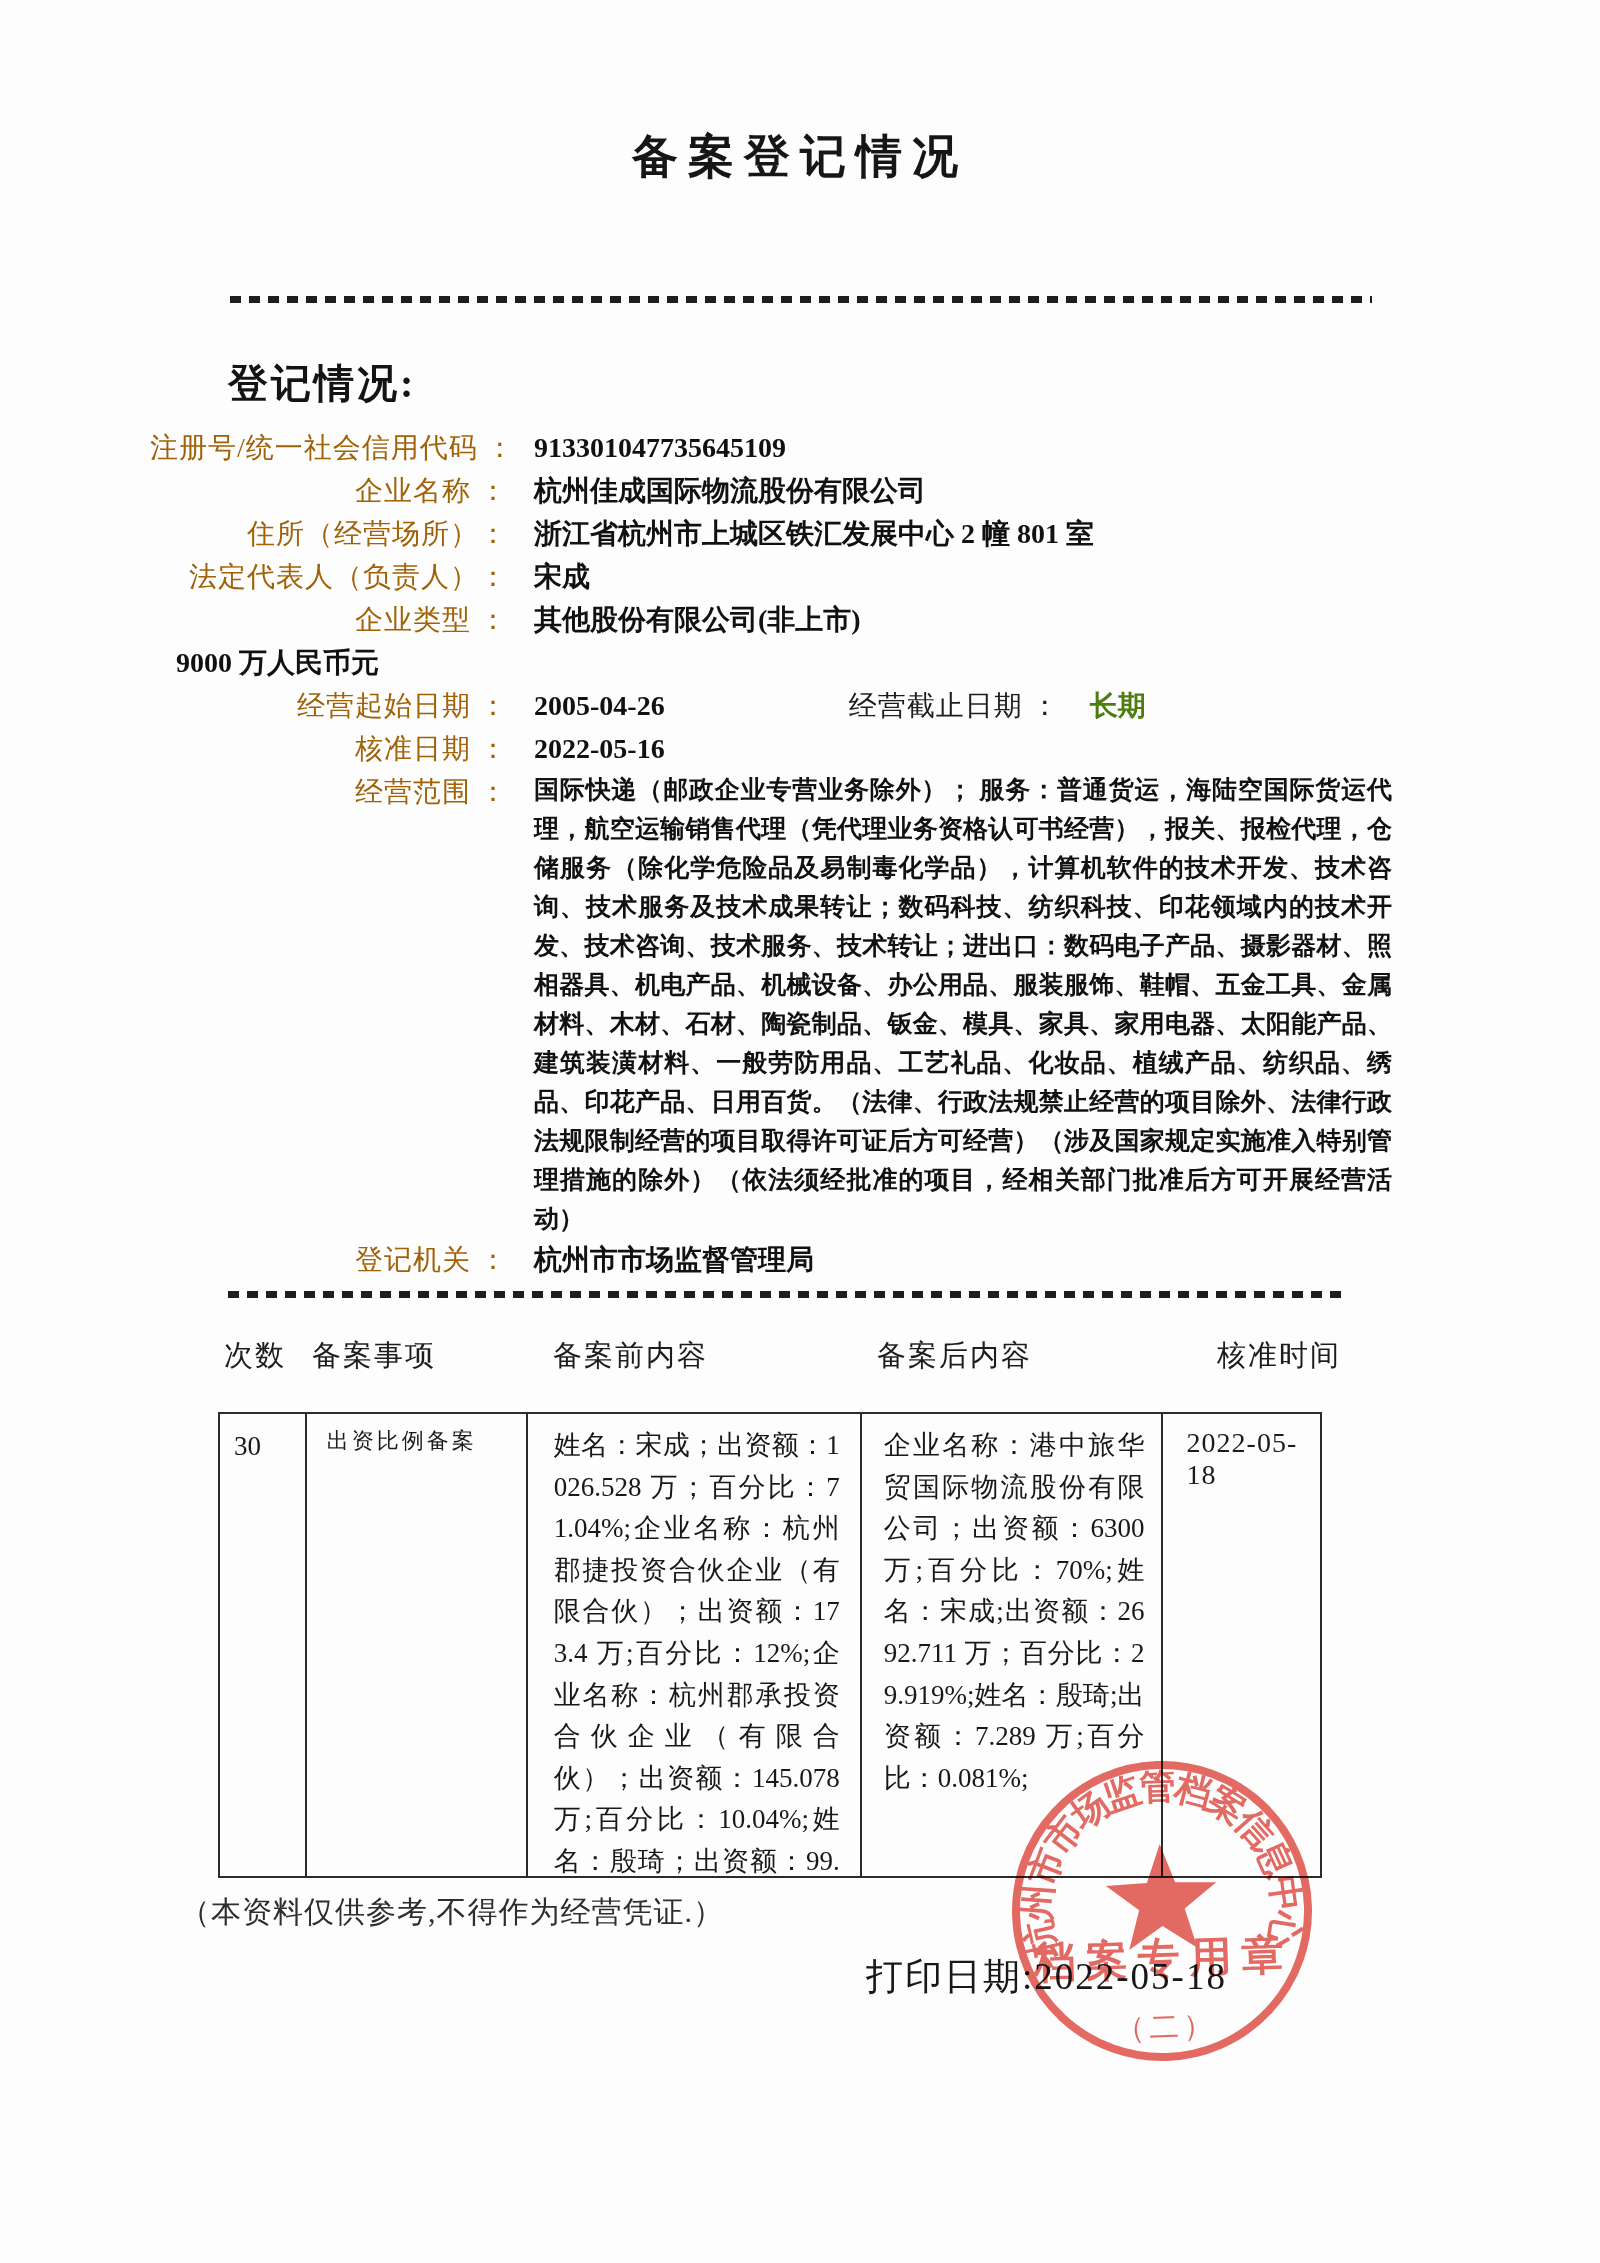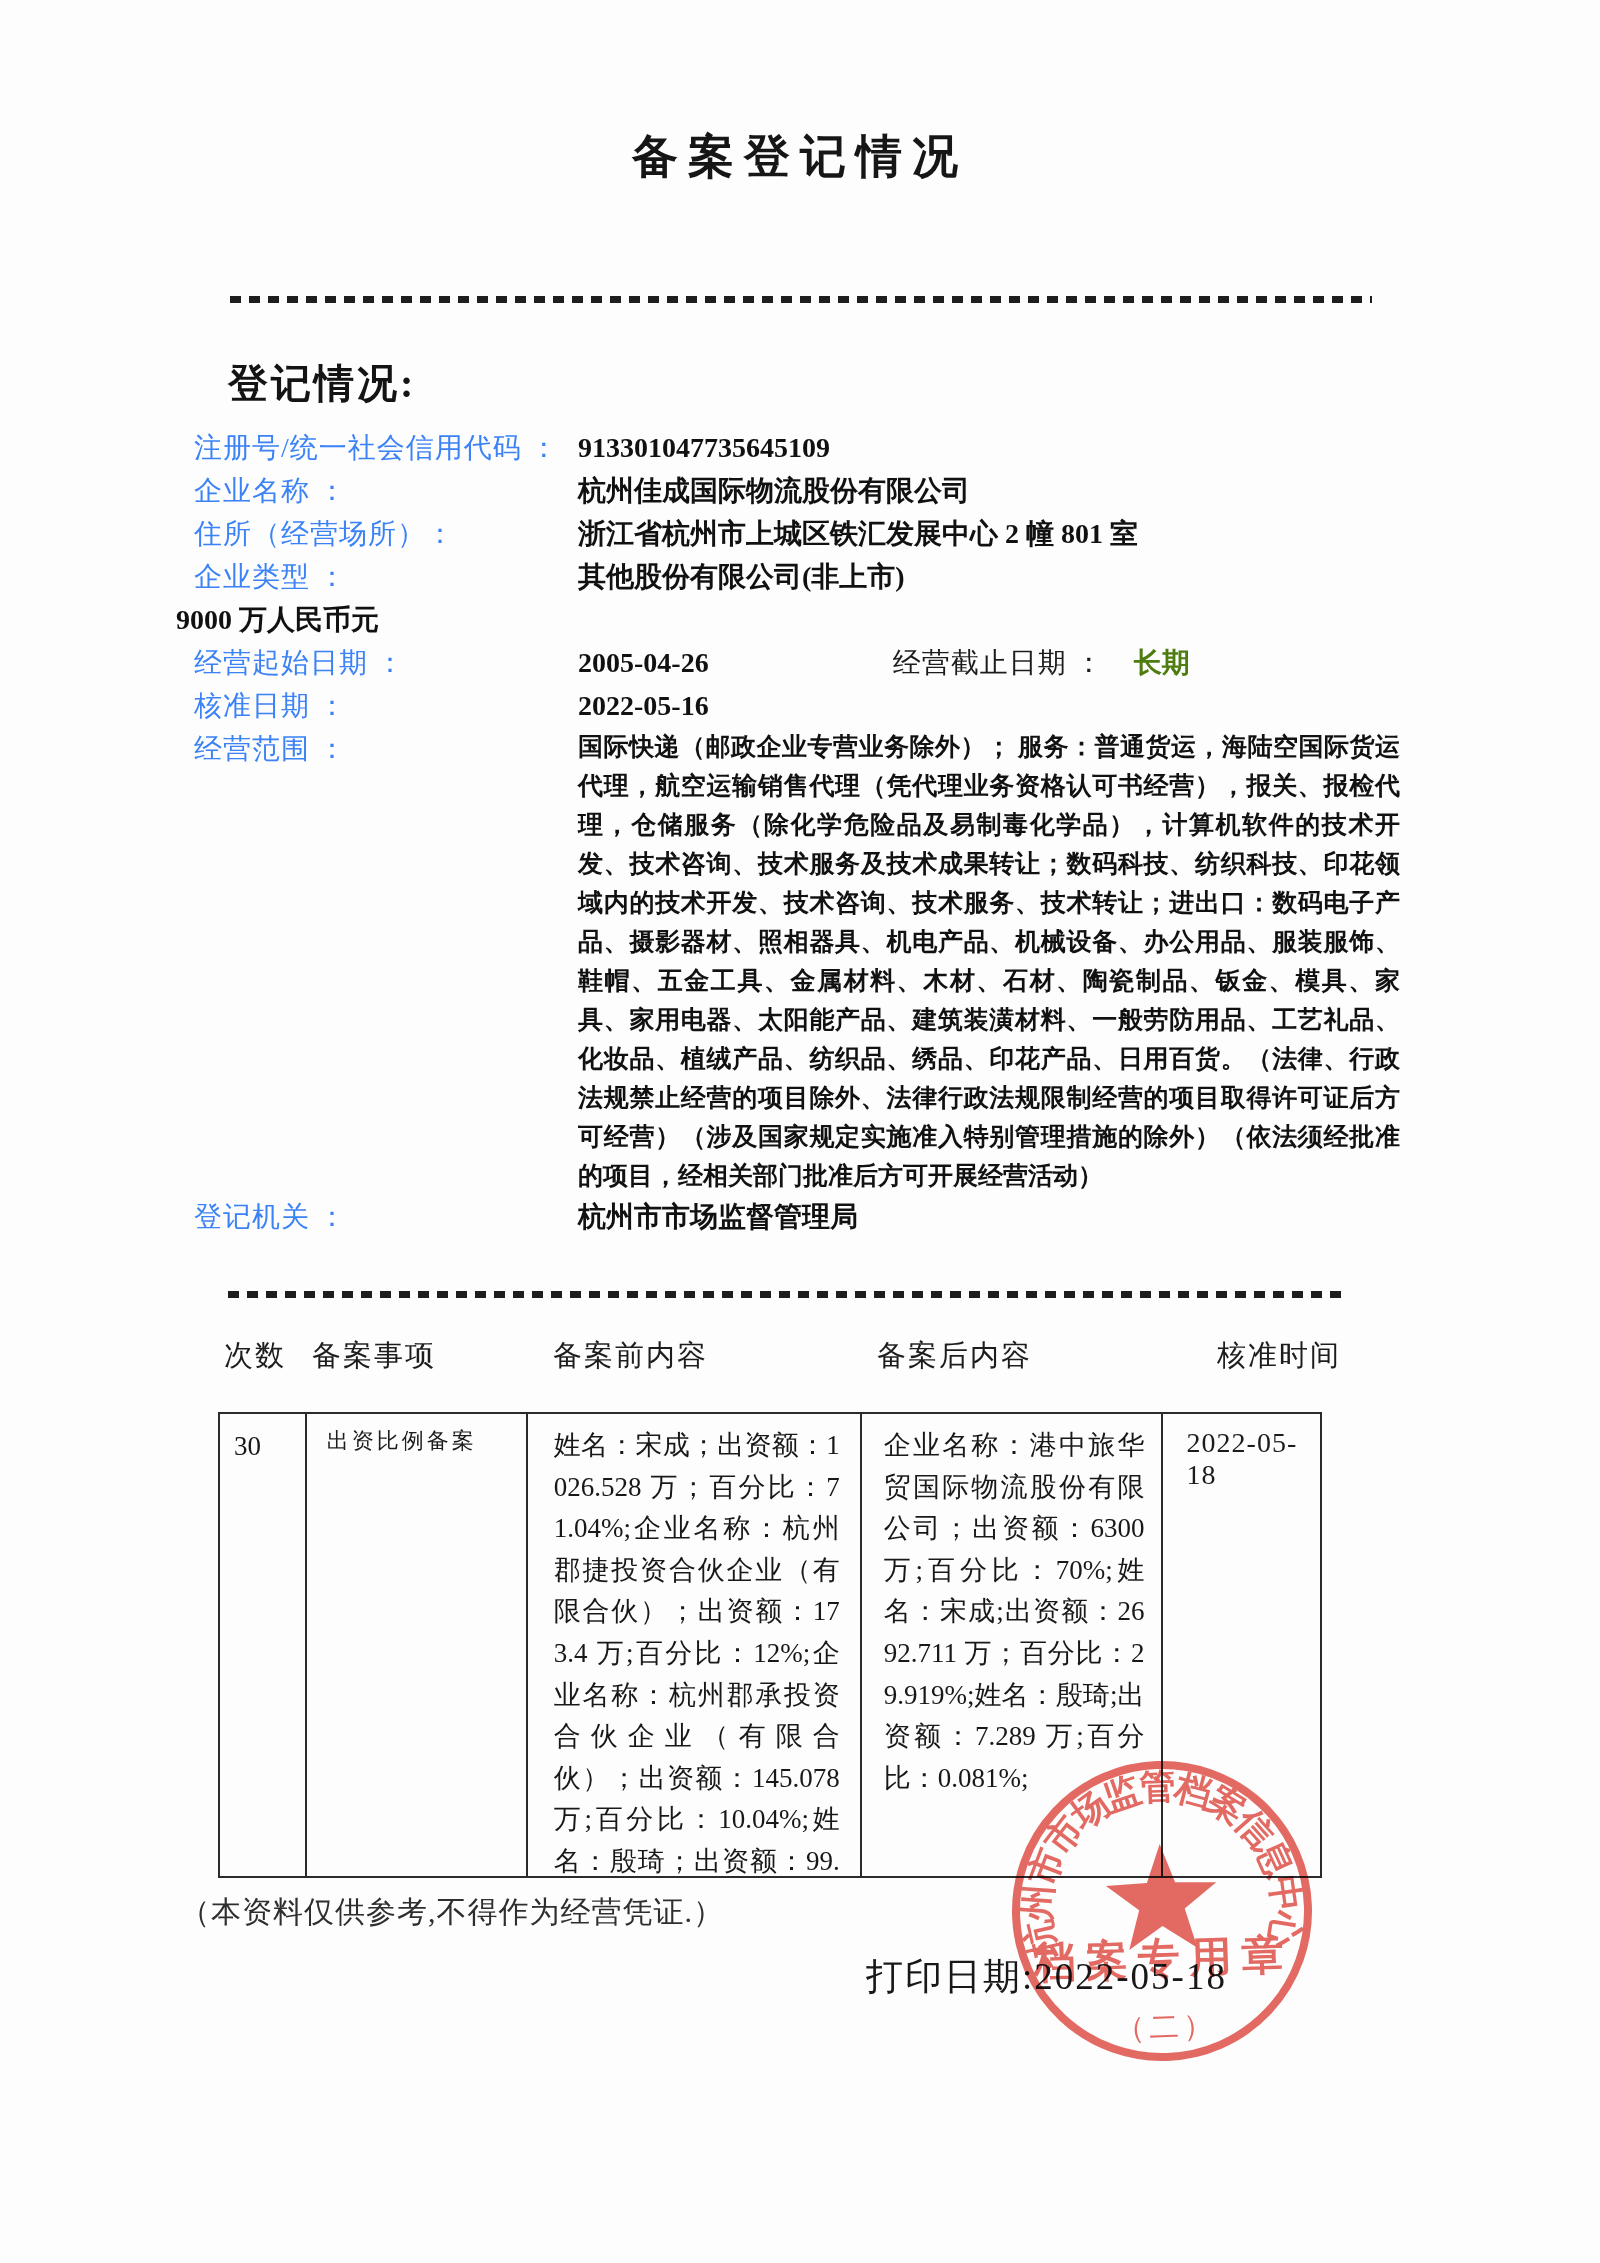--- a/index.html
+++ b/index.html
@@ -32,24 +32,24 @@
   .fields{
     position:absolute;left:150px;top:426px;width:1250px;
   }
   .f-row{
     display:flex;align-items:flex-start;
     min-height:43px;line-height:43px;
     font-size:28px;
   }
   .f-label{
     width:358px;flex:0 0 358px;
+    text-align:right;
     letter-spacing:1px;
-    color:#3b82f6;
+    color:#a16207;
     white-space:nowrap;
-    margin-left:44px;
   }
   .f-value{
     margin-left:26px;
     font-weight:700;
     color:#111;
   }
   .f-label-2{
     margin-left:184px;
     letter-spacing:1px;
     white-space:nowrap;
@@ -131,20 +131,24 @@
     </div>
     <div class="f-row">
       <span class="f-label">企业名称 ：</span>
       <span class="f-value">杭州佳成国际物流股份有限公司</span>
     </div>
     <div class="f-row">
       <span class="f-label">住所（经营场所）：</span>
       <span class="f-value">浙江省杭州市上城区铁汇发展中心 2 幢 801 室</span>
     </div>
     <div class="f-row">
+      <span class="f-label">法定代表人（负责人）：</span>
+      <span class="f-value">宋成</span>
+    </div>
+    <div class="f-row">
       <span class="f-label">企业类型 ：</span>
       <span class="f-value">其他股份有限公司(非上市)</span>
     </div>
     <div class="f-row">
       <span class="f-value">9000 万人民币元</span>
     </div>
     <div class="f-row">
       <span class="f-label">经营起始日期 ：</span>
       <span class="f-value">2005-04-26</span>
       <span class="f-label-2">经营截止日期 ：</span>

